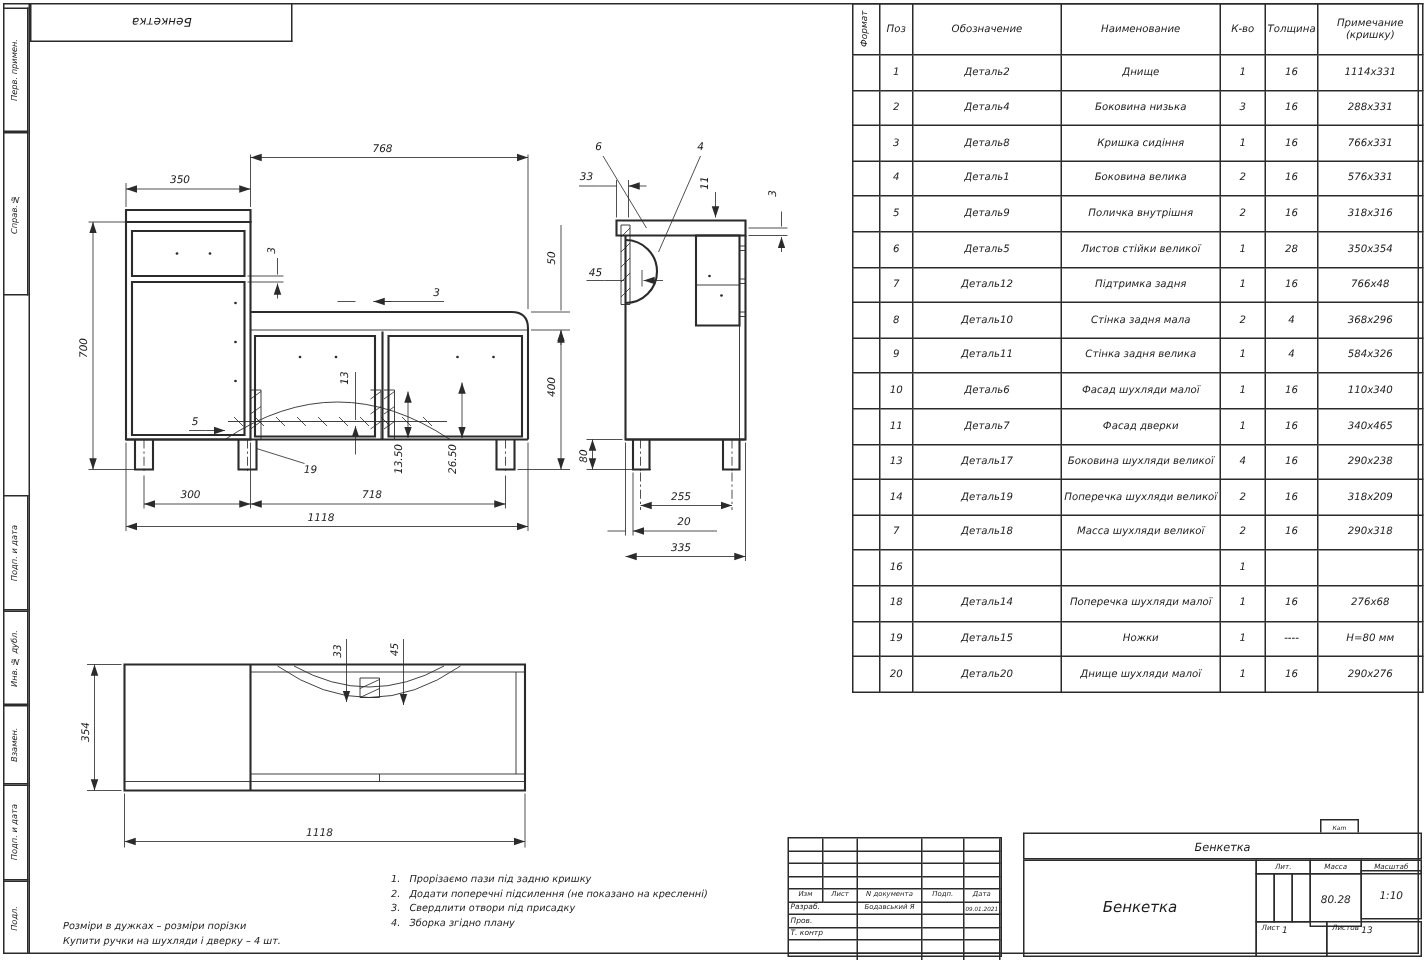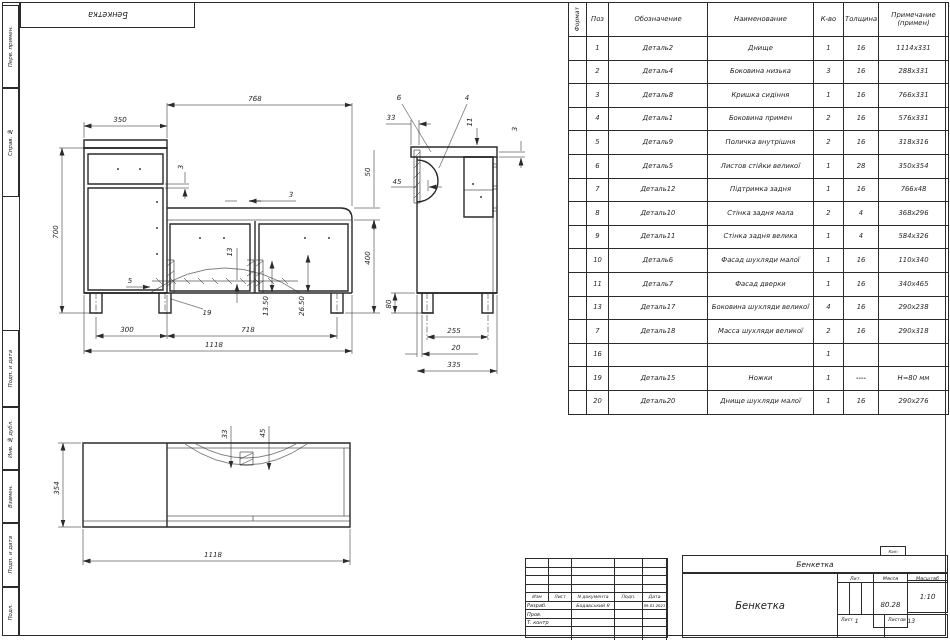--- a/index.html
+++ b/index.html
@@ -236,21 +236,21 @@
         <th class="fmt">
             <div>Формат</div>
           </th>
         <th>Поз</th>
         <th>Обозначение</th>
         <th>Наименование</th>
         <th>К-во</th>
         <th>Толщина</th>
         <th>
           <span>Примечание</span><br>
-          <span>(примен)</span>
+          <span>(кришку)</span>
         </th>
       </tr>
     </thead>
     <tbody>
         <tr>
           <td></td>
           <td>1</td>
           <td>Деталь2</td>
           <td>Днище</td>
           <td>1</td>
@@ -272,21 +272,21 @@
           <td>Деталь8</td>
           <td>Кришка сидіння</td>
           <td>1</td>
           <td>16</td>
           <td>766x331</td>
         </tr>
         <tr>
           <td></td>
           <td>4</td>
           <td>Деталь1</td>
-          <td>Боковина примен</td>
+          <td>Боковина велика</td>
           <td>2</td>
           <td>16</td>
           <td>576x331</td>
         </tr>
         <tr>
           <td></td>
           <td>5</td>
           <td>Деталь9</td>
           <td>Поличка внутрішня</td>
           <td>2</td>
@@ -351,57 +351,87 @@
           <td></td>
           <td>13</td>
           <td>Деталь17</td>
           <td>Боковина шухляди великої</td>
           <td>4</td>
           <td>16</td>
           <td>290x238</td>
         </tr>
         <tr>
           <td></td>
+          <td>14</td>
+          <td>Деталь19</td>
+          <td>Поперечка шухляди великої</td>
+          <td>2</td>
+          <td>16</td>
+          <td>318x209</td>
+        </tr>
+        <tr>
+          <td></td>
           <td>7</td>
           <td>Деталь18</td>
           <td>Масса шухляди великої</td>
           <td>2</td>
           <td>16</td>
           <td>290x318</td>
         </tr>
         <tr>
           <td></td>
           <td>16</td>
           <td></td>
           <td></td>
           <td>1</td>
           <td></td>
           <td></td>
         </tr>
         <tr>
           <td></td>
+          <td>18</td>
+          <td>Деталь14</td>
+          <td>Поперечка шухляди малої</td>
+          <td>1</td>
+          <td>16</td>
+          <td>276x68</td>
+        </tr>
+        <tr>
+          <td></td>
           <td>19</td>
           <td>Деталь15</td>
           <td>Ножки</td>
           <td>1</td>
           <td>----</td>
           <td>Н=80 мм</td>
         </tr>
         <tr>
           <td></td>
           <td>20</td>
           <td>Деталь20</td>
           <td>Днище шухляди малої</td>
           <td>1</td>
           <td>16</td>
           <td>290x276</td>
         </tr>
       </tbody>
   </table>
 
+  <div class="abs notes-list">
+    <ol>
+        <li>Прорізаємо пази під задню кришку</li>
+        <li>Додати поперечні підсилення (не показано на кресленні)</li>
+        <li>Свердлити отвори під присадку</li>
+        <li>Зборка згідно плану</li>
+      </ol>
+  </div>
+  <div class="abs free-notes">
+    <div>Розміри в дужках – розміри порізки</div>
+    <div>Купити ручки на шухляди і дверку – 4 шт.</div>
+  </div>
 
   <div class="abs tblock">
     <div class="cell" style="left:355px;top:0;width:26px;height:9px;font-size:4px;border-bottom:none;">Кam</div>
 
     <div class="grid-left">
         <div></div>
         <div></div>
         <div></div>
         <div></div>
         <div></div>
@@ -451,21 +481,21 @@
 
     <div class="cell" style="left:157px;top:27px;width:156px;height:65px;font-size:10px;">Бенкетка</div>
 
     <div class="cell" style="left:312px;top:27px;width:37px;height:10px;font-size:4.8px;">Лит.</div>
     <div class="cell" style="left:348px;top:27px;width:35px;height:10px;font-size:4.8px;">Масса</div>
     <div class="cell" style="left:382px;top:27px;width:41px;height:10px;font-size:4.8px;">Масштаб</div>
 
     <div class="cell" style="left:312px;top:36px;width:13px;height:33px;"></div>
     <div class="cell" style="left:324px;top:36px;width:13px;height:33px;"></div>
     <div class="cell" style="left:336px;top:36px;width:13px;height:33px;"></div>
-    <div class="cell" style="left:348px;top:36px;width:35px;height:46px;font-size:7px;">80.28</div>
+    <div class="cell" style="left:348px;top:36px;width:35px;height:36px;font-size:7px;">80.28</div>
     <div class="cell" style="left:382px;top:34px;width:41px;height:33px;font-size:7px;">1:10</div>
 
     <div class="cell" style="left:312px;top:68px;width:48px;height:24px;font-size:4.8px;justify-content:flex-start;align-items:flex-start;padding:2px 0 0 3px;">
       <span>Лист</span>&nbsp;<span style="font-size:6px;">1</span>
     </div>
     <div class="cell" style="left:359px;top:68px;width:64px;height:24px;font-size:4.8px;justify-content:flex-start;align-items:flex-start;padding:2px 0 0 3px;">
       <span>Листов</span>&nbsp;<span style="font-size:6px;">13</span>
     </div>
   </div>
 

